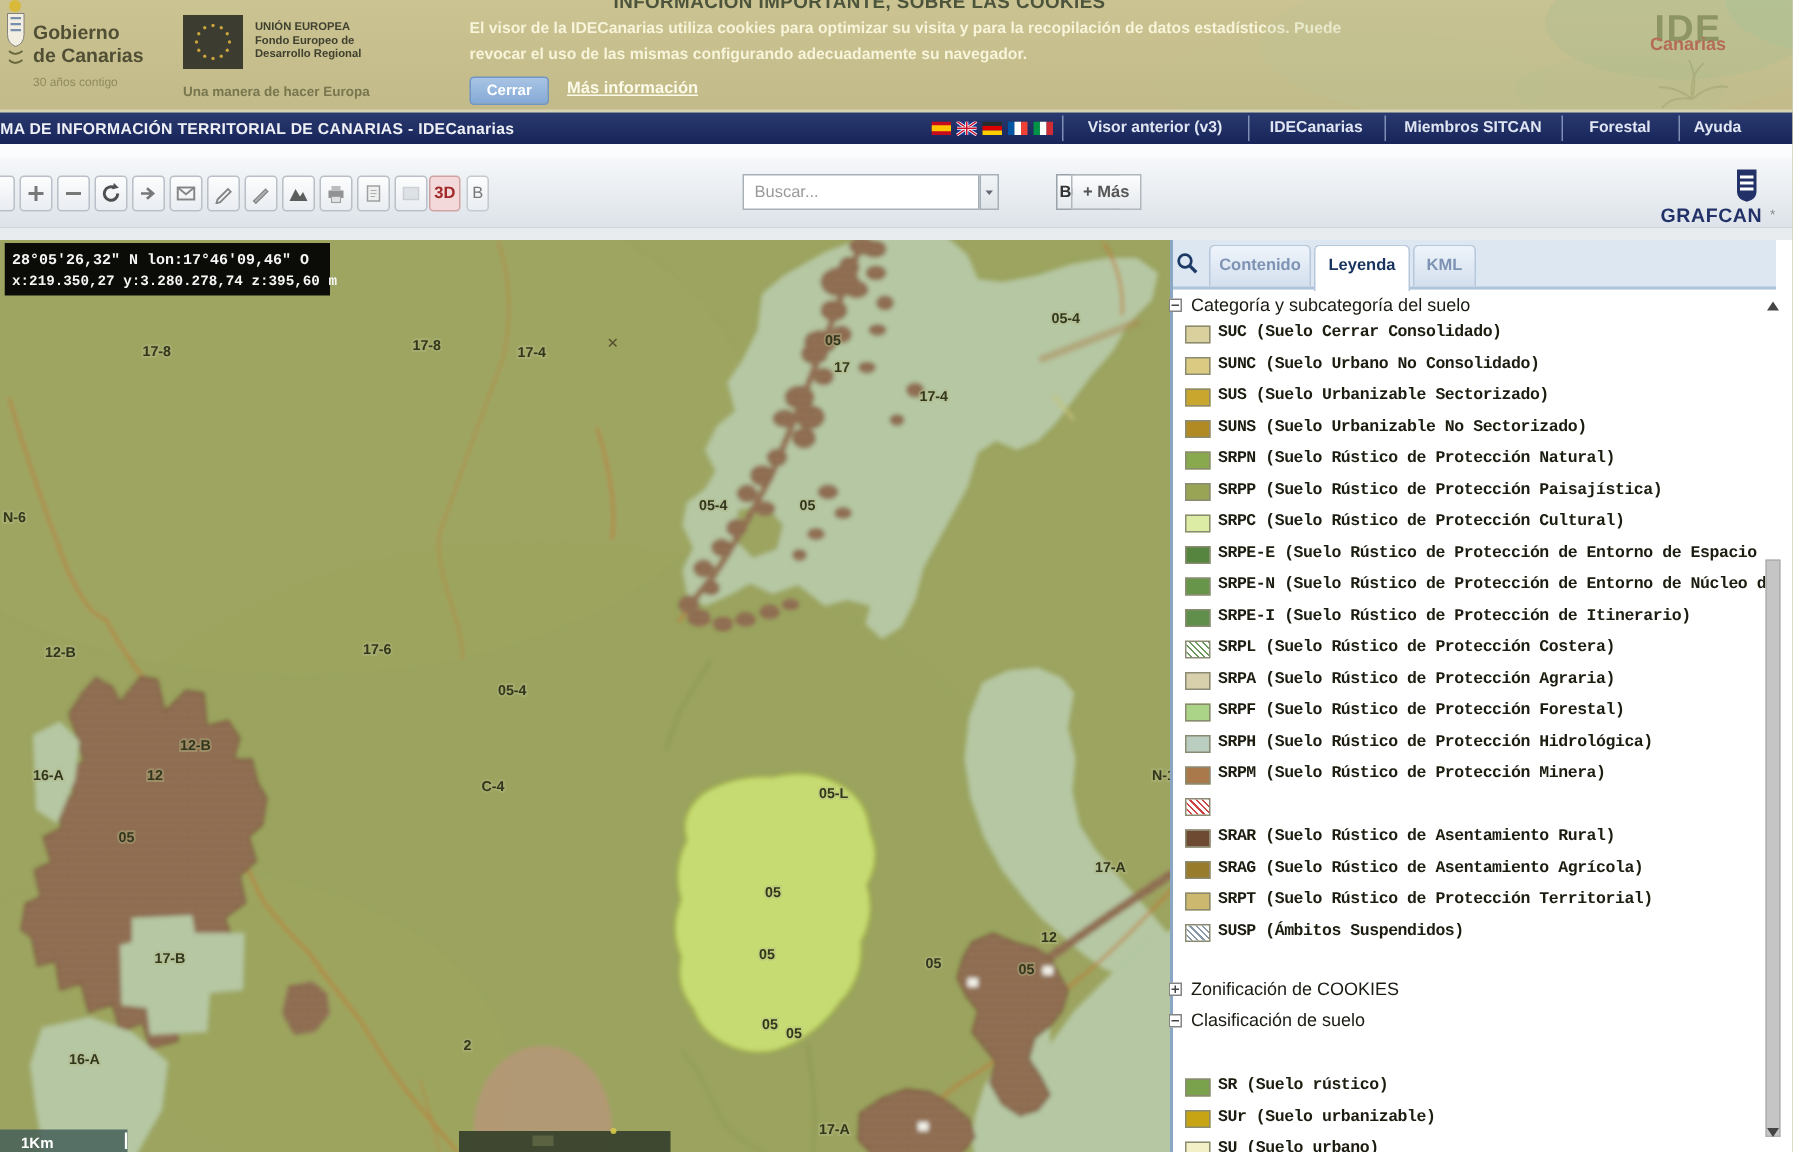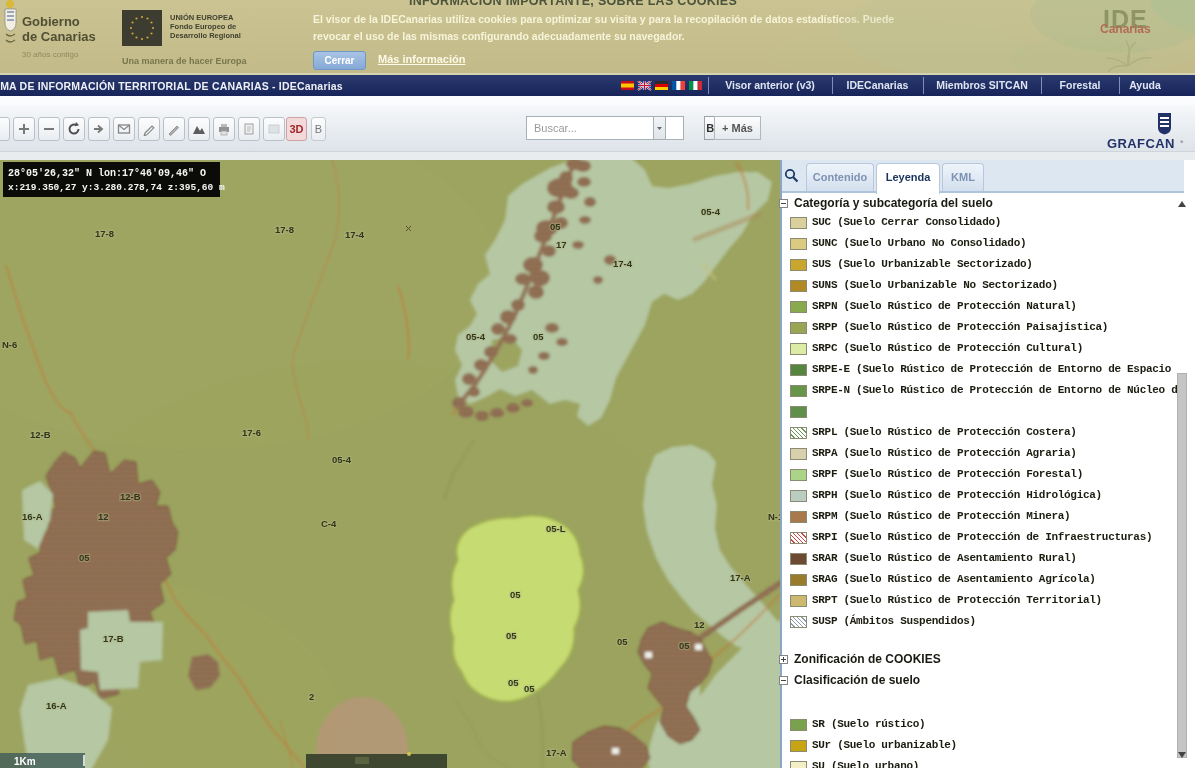--- a/index.html
+++ b/index.html
@@ -28,40 +28,40 @@
 #navtitle{left:-24px;top:80px;font-size:10.5px;font-weight:bold;color:#eef0f5;white-space:nowrap;letter-spacing:.2px;}
 .sep{top:2px;width:1px;height:17px;background:#9fafd2;opacity:.75;}
 .mitem{top:4px;font-size:10.5px;font-weight:bold;color:#dfe5f2;text-align:center;white-space:nowrap;}
 
 #wstrip{left:0;top:96px;width:1195px;height:9px;background:#fbfcfd;}
 #toolbar{left:0;top:105px;width:1195px;height:46px;background:linear-gradient(#f6f8fa,#dde3e9);border-bottom:1px solid #cdd4da;}
 .tbtn{top:12px;width:22px;height:24px;background:linear-gradient(#fdfdfe,#e9edf1);border:1px solid #b9c0c7;border-radius:3px;box-sizing:border-box;}
 .tbtn svg{position:absolute;left:3px;top:4px;opacity:.78;}
 #btn3d{left:286px;top:117px;width:21px;height:24px;background:#f3d9d9;border:1px solid #cfa3a3;border-radius:3px;color:#a02828;font-size:11px;font-weight:bold;text-align:center;line-height:22px;box-sizing:border-box;}
 #btnB{left:311px;top:117px;width:15px;height:24px;background:linear-gradient(#fdfdfe,#e9edf1);border:1px solid #c3cad0;border-radius:3px;color:#777;font-size:11px;text-align:center;line-height:22px;box-sizing:border-box;}
-#sinput{left:495px;top:116px;width:158px;height:24px;background:#fff;border:1px solid #a7afb7;box-sizing:border-box;margin-left:31px;}
+#sinput{left:495px;top:116px;width:158px;height:24px;background:#fff;border:1px solid #a7afb7;box-sizing:border-box;}
 #sinput span{position:absolute;left:7px;top:5px;font-size:11px;color:#9a9a9a;}
 #sdrop{left:653px;top:116px;width:13px;height:24px;background:linear-gradient(#f2f5f7,#dfe4e9);border:1px solid #a7afb7;box-sizing:border-box;}
 #sbuscar{left:704px;top:116px;width:42px;height:24px;background:linear-gradient(#fdfdfe,#e4e9ed);border:1px solid #9aa2aa;box-sizing:border-box;color:#333;font-size:11px;font-weight:bold;text-align:center;line-height:22px;}
 #smas{left:714px;top:116px;width:47px;height:24px;background:linear-gradient(#fdfdfe,#e4e9ed);border:1px solid #b0b7bd;box-sizing:border-box;color:#555;font-size:11px;font-weight:bold;text-align:center;line-height:22px;}
 #grafshield{left:1157px;top:112px;}
 #graftxt{left:1107px;top:136px;font-size:13px;font-weight:bold;color:#223268;letter-spacing:.4px;}
 #grafstar{left:1180px;top:138px;font-size:9px;color:#888;}
 #gstrip{left:0;top:152px;width:1195px;height:8px;background:#e8ecef;}
 
 #mapwrap{left:0;top:160px;width:780px;height:608px;overflow:hidden;background:#9ca460;}
 #panel{left:780px;top:160px;width:415px;height:608px;background:#fff;border-left:2px solid #8aa6c5;box-sizing:border-box;}
 #tabbar{left:782px;top:160px;width:402px;height:33px;background:#dde7f2;border-bottom:2px solid #aec4da;box-sizing:border-box;}
 .tab{top:3px;height:27px;border:1px solid #b7c8dc;border-bottom:none;border-radius:4px 4px 0 0;font-size:11px;font-weight:bold;text-align:center;line-height:27px;background:linear-gradient(#eef4fa,#d3dfee);color:#7e93b4;}
 #tableyenda{background:#fff;color:#17335e;height:30px;}
 
 .lrow{left:782px;width:395px;height:21px;overflow:hidden;white-space:nowrap;}
 .sw{position:absolute;left:8px;top:4px;width:17px;height:12px;border:1px solid #8b8b74;box-sizing:border-box;}
 .lt{position:absolute;left:30px;top:3px;font-family:"Liberation Mono",monospace;font-size:11px;font-weight:bold;color:#1c1c10;letter-spacing:-.3px;}
-.lhead{left:782px;width:395px;height:18px;font-size:12px;font-weight:bold;color:#1a1a12;}
+.lhead{left:782px;width:395px;height:18px;font-size:12px;font-weight:normal;color:#1a1a12;}
 .pm{position:absolute;left:-3px;top:3px;width:9px;height:9px;border:1px solid #848484;background:#fff;box-sizing:border-box;}
 .pm i{position:absolute;left:1px;top:3px;width:5px;height:1px;background:#444;}
 .pm b{position:absolute;left:3px;top:1px;width:1px;height:5px;background:#444;}
 .lhead span{position:absolute;left:12px;top:0px;}
 #thumb{left:1177px;top:373px;width:10px;height:385px;background:#c5c5c5;border:1px solid #b0b0b0;box-sizing:border-box;}
 #sbup{left:1178px;top:201px;width:0;height:0;border-left:4px solid transparent;border-right:4px solid transparent;border-bottom:6px solid #444;}
 #sbdn{left:1178px;top:752px;width:0;height:0;border-left:4px solid transparent;border-right:4px solid transparent;border-top:6px solid #444;}
 </style>
 </head>
 <body>
@@ -453,20 +453,21 @@
 <div class="abs lrow" style="top:360px">
     <span class="sw" style="background:#55853e"></span>
     <span class="lt">SRPE-E (Suelo Rústico de Protección de Entorno de Espacio Natural)</span>
   </div>
 <div class="abs lrow" style="top:381px">
     <span class="sw" style="background:#67954a"></span>
     <span class="lt">SRPE-N (Suelo Rústico de Protección de Entorno de Núcleo de Población)</span>
   </div>
 <div class="abs lrow" style="top:402px">
     <span class="sw" style="background:#5f8f4a"></span>
+    <span class="lt">SRPE-I (Suelo Rústico de Protección de Itinerario)</span>
   </div>
 <div class="abs lrow" style="top:423px">
     <span class="sw" style="background:repeating-linear-gradient(45deg,#ffffff 0px,#ffffff 2px,#6a9a5a 2px,#6a9a5a 3px)"></span>
     <span class="lt">SRPL (Suelo Rústico de Protección Costera)</span>
   </div>
 <div class="abs lrow" style="top:444px">
     <span class="sw" style="background:#d8cfad"></span>
     <span class="lt">SRPA (Suelo Rústico de Protección Agraria)</span>
   </div>
 <div class="abs lrow" style="top:465px">
@@ -476,21 +477,20 @@
 <div class="abs lrow" style="top:486px">
     <span class="sw" style="background:#b9cec0"></span>
     <span class="lt">SRPH (Suelo Rústico de Protección Hidrológica)</span>
   </div>
 <div class="abs lrow" style="top:507px">
     <span class="sw" style="background:#a9794b"></span>
     <span class="lt">SRPM (Suelo Rústico de Protección Minera)</span>
   </div>
 <div class="abs lrow" style="top:528px">
     <span class="sw" style="background:repeating-linear-gradient(45deg,#ffffff 0px,#ffffff 2px,#cc4444 2px,#cc4444 3px)"></span>
-    <span class="lt">SRPI (Suelo Rústico de Protección de Infraestructuras)</span>
   </div>
 <div class="abs lrow" style="top:549px">
     <span class="sw" style="background:#6f4a33"></span>
     <span class="lt">SRAR (Suelo Rústico de Asentamiento Rural)</span>
   </div>
 <div class="abs lrow" style="top:570px">
     <span class="sw" style="background:#997b2c"></span>
     <span class="lt">SRAG (Suelo Rústico de Asentamiento Agrícola)</span>
   </div>
 <div class="abs lrow" style="top:591px">

